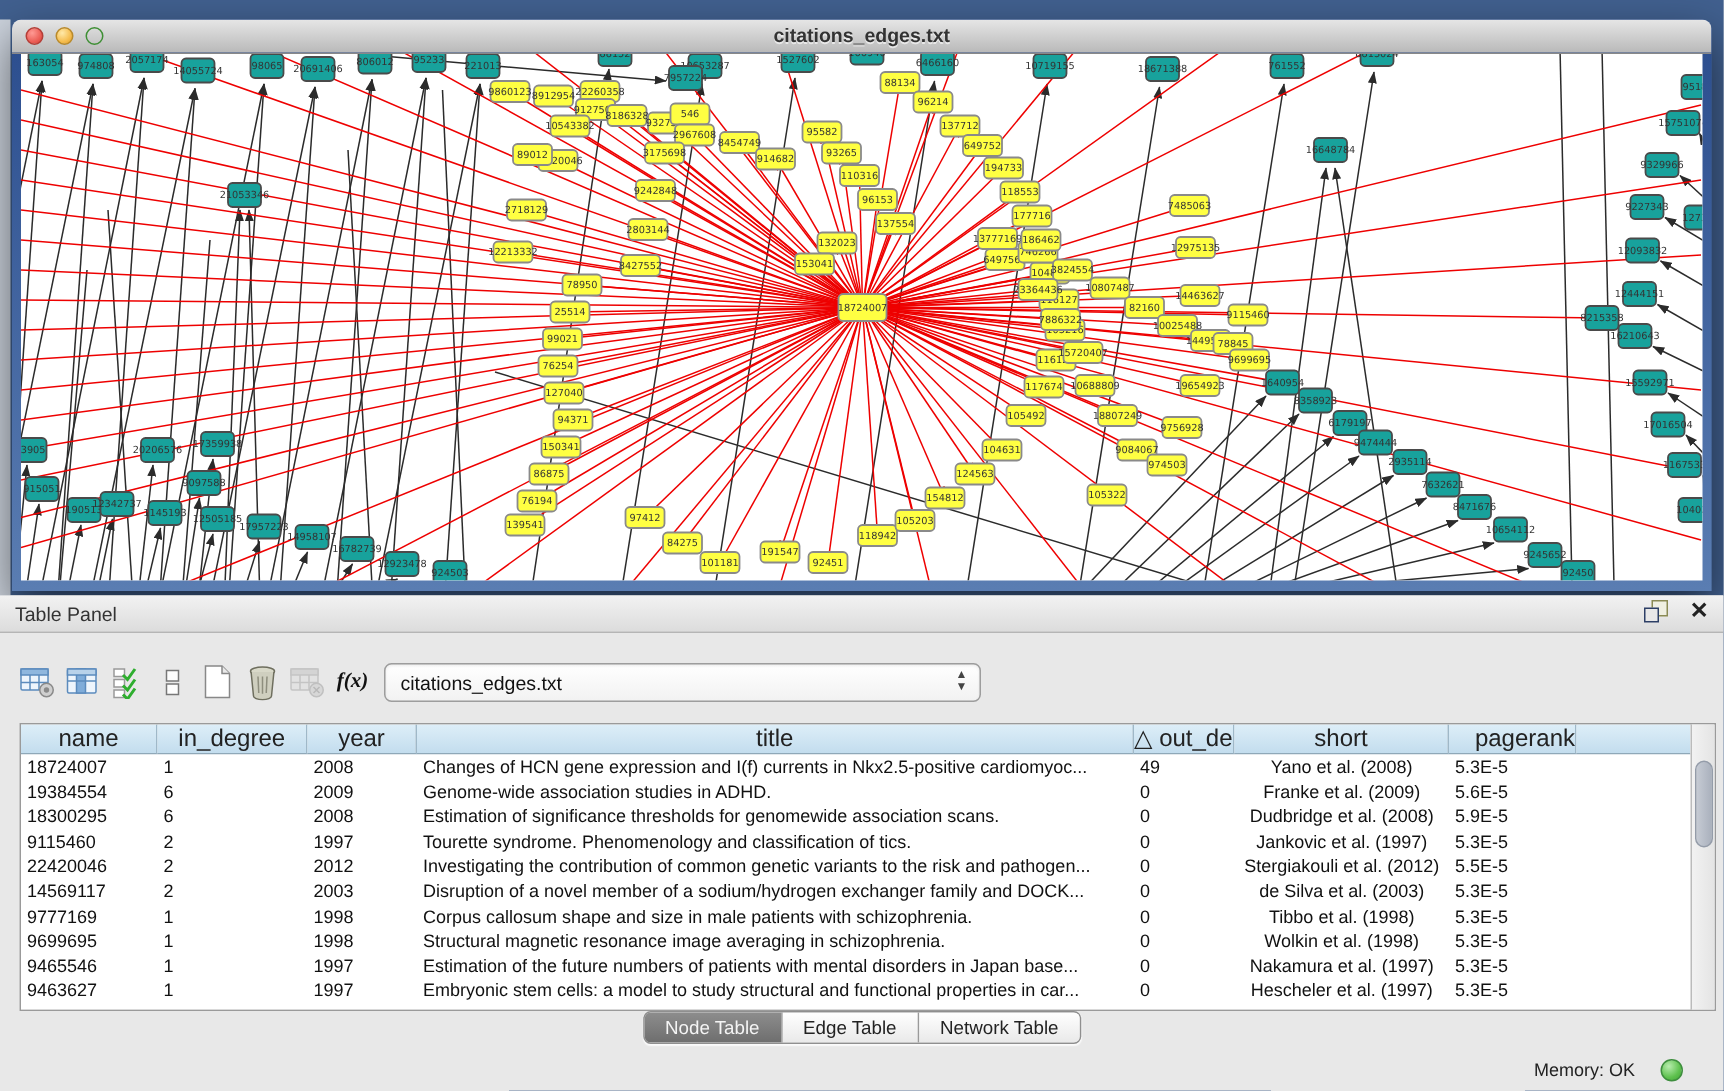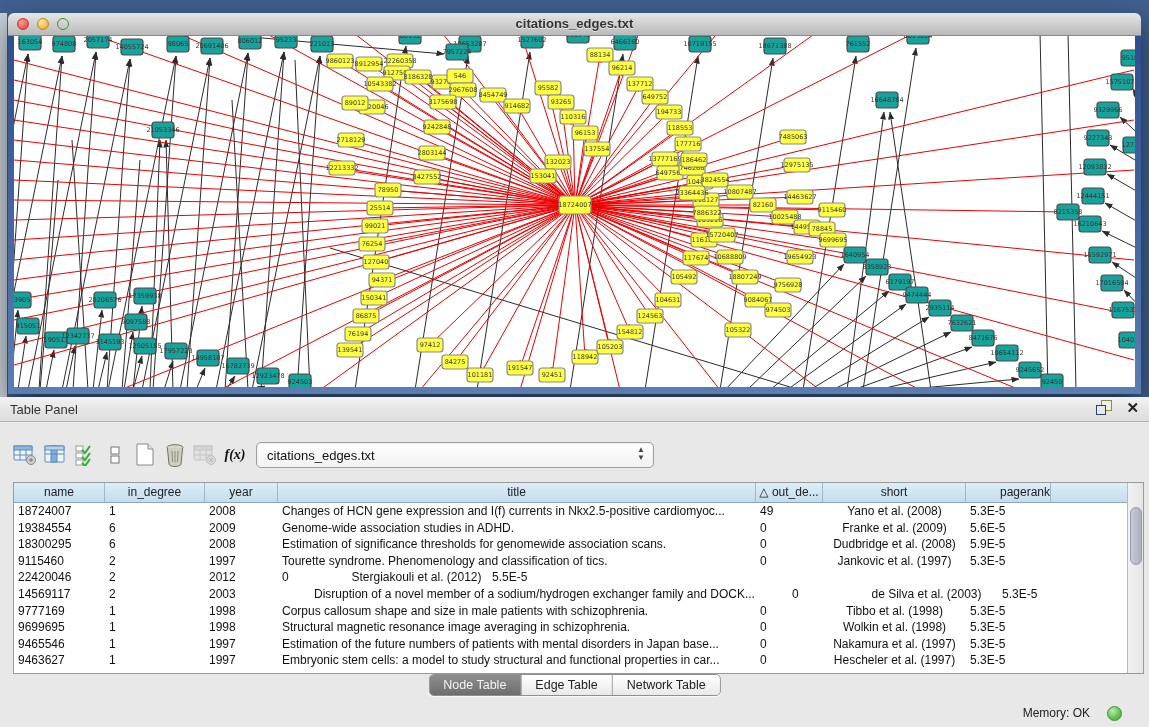--- a/index.html
+++ b/index.html
@@ -49,21 +49,21 @@
          display:flex;align-items:center;box-shadow:inset 0 1px 2px rgba(0,0,0,.08);}
   .combo-text{font-size:13px;color:#111;padding-left:10px;}
   .combo-arrows{position:absolute;right:8px;top:3px;display:flex;flex-direction:column;line-height:8px;
                 font-size:8px;color:#444;}
 
   
   .table-frame{position:absolute;left:13px;top:85px;width:1129px;height:190px;
                background:#fff;border:1px solid #9a9a9a;display:flex;}
   .tbl{width:1113px;display:flex;flex-direction:column;overflow:hidden;}
   .thead{display:flex;height:20px;flex:none;}
-  .th{box-sizing:border-box;height:20px;line-height:19px;font-size:12px;color:#222;text-align:center;
+  .th{box-sizing:border-box;height:20px;line-height:19px;font-size:16px;color:#222;text-align:center;
       background:linear-gradient(#ddeef8,#c3ddee);border-right:1px solid #9fb8c8;border-bottom:1px solid #8fa8b8;
       white-space:nowrap;overflow:hidden;flex:none;}
   .th.fill{flex:1;border-right:none;}
   .tbody{flex:1;background:#fff;}
   .tr{display:flex;height:16.6px;}
   .td{box-sizing:border-box;height:16.6px;line-height:16.6px;font-size:12px;color:#111;
       padding:0 4px;white-space:nowrap;overflow:hidden;flex:none;}
   .vscroll{width:15px;background:linear-gradient(90deg,#f2f2f2,#e4e4e4);border-left:1px solid #bbb;position:relative;}
   .vthumb{position:absolute;left:2px;top:24px;width:10px;height:56px;border-radius:6px;
           background:linear-gradient(90deg,#c6cbd4,#aab1bd);border:1px solid #949ca9;}
@@ -1018,29 +1018,30 @@
             <div class="td" style="width: 73px; text-align: left;">1997</div>
             <div class="td" style="width: 478px; text-align: left;">Tourette syndrome. Phenomenology and classification of tics.</div>
             <div class="td" style="width: 67px; text-align: left;">0</div>
             <div class="td" style="width: 143px; text-align: center;">Jankovic et al. (1997)</div>
             <div class="td" style="width: 85px; text-align: left;">5.3E-5</div>
           </div>
           <div class="tr">
             <div class="td" style="width: 91px; text-align: left;">22420046</div>
             <div class="td" style="width: 100px; text-align: left;">2</div>
             <div class="td" style="width: 73px; text-align: left;">2012</div>
+            <div class="td" style="width: 478px; text-align: left;">Investigating the contribution of common genetic variants to the risk and pathogen...</div>
             <div class="td" style="width: 67px; text-align: left;">0</div>
             <div class="td" style="width: 143px; text-align: center;">Stergiakouli et al. (2012)</div>
             <div class="td" style="width: 85px; text-align: left;">5.5E-5</div>
           </div>
           <div class="tr">
             <div class="td" style="width: 91px; text-align: left;">14569117</div>
             <div class="td" style="width: 100px; text-align: left;">2</div>
             <div class="td" style="width: 73px; text-align: left;">2003</div>
-            <div class="td" style="width: 478px; text-align: left; margin-left: 32px;">Disruption of a novel member of a sodium/hydrogen exchanger family and DOCK...</div>
+            <div class="td" style="width: 478px; text-align: left;">Disruption of a novel member of a sodium/hydrogen exchanger family and DOCK...</div>
             <div class="td" style="width: 67px; text-align: left;">0</div>
             <div class="td" style="width: 143px; text-align: center;">de Silva et al. (2003)</div>
             <div class="td" style="width: 85px; text-align: left;">5.3E-5</div>
           </div>
           <div class="tr">
             <div class="td" style="width: 91px; text-align: left;">9777169</div>
             <div class="td" style="width: 100px; text-align: left;">1</div>
             <div class="td" style="width: 73px; text-align: left;">1998</div>
             <div class="td" style="width: 478px; text-align: left;">Corpus callosum shape and size in male patients with schizophrenia.</div>
             <div class="td" style="width: 67px; text-align: left;">0</div>

